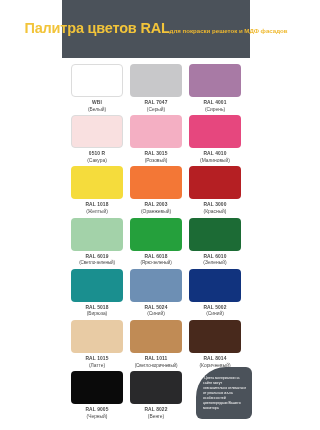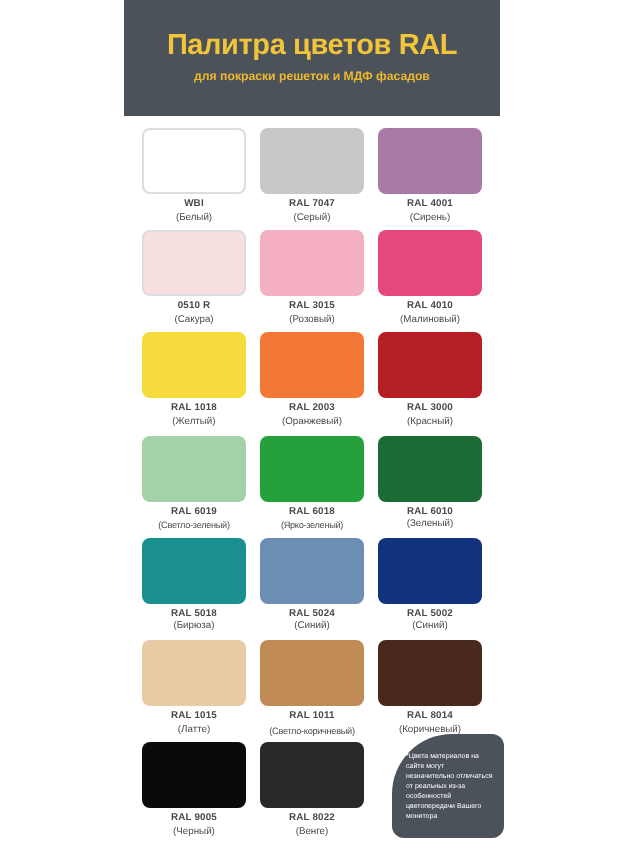--- a/index.html
+++ b/index.html
@@ -32,21 +32,21 @@
     background: #ffffff;
   }
 
   
   #header {
     width: 188px;
     height: 58px;
     background: #4b525a;
     box-sizing: border-box;
     display: flex;
-    flex-direction: column;
+    flex-direction: row;
     align-items: center;
     justify-content: center;
     padding: 0 6px;
   }
   .hdr-title {
     color: #f2c43a;
     font-size: 14.5px;
     font-weight: bold;
     letter-spacing: -0.2px;
     line-height: 1.1;

